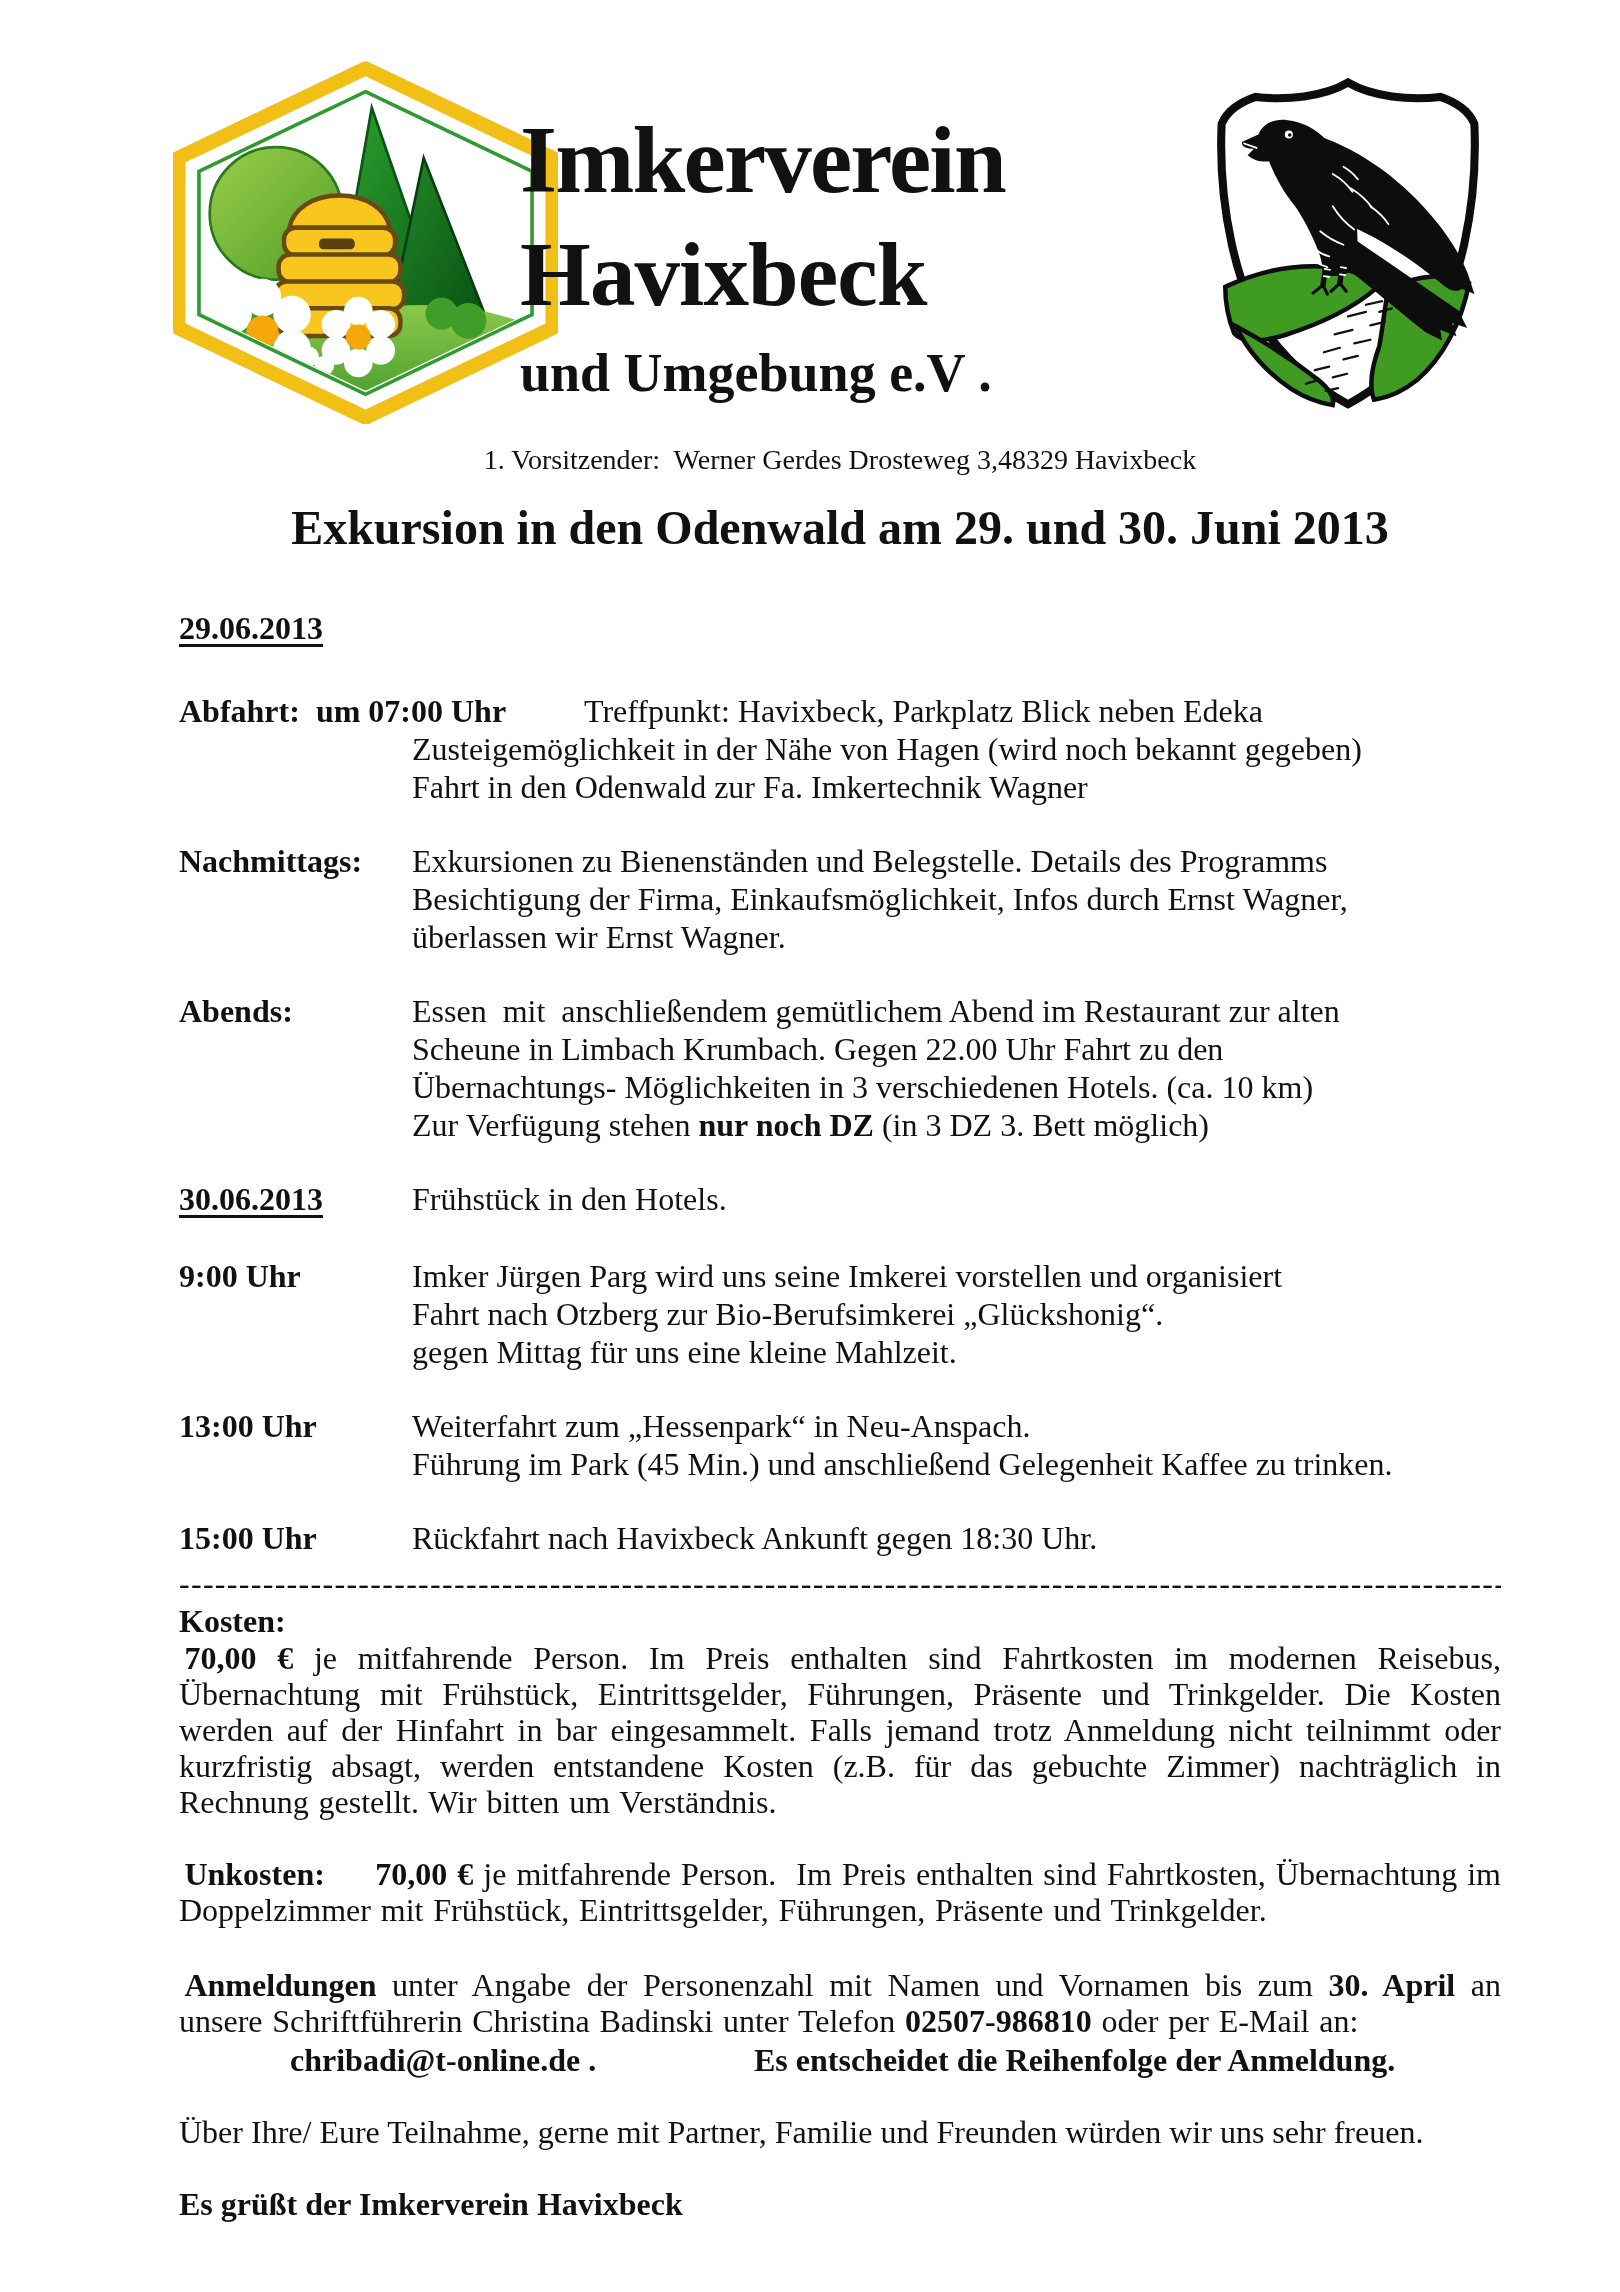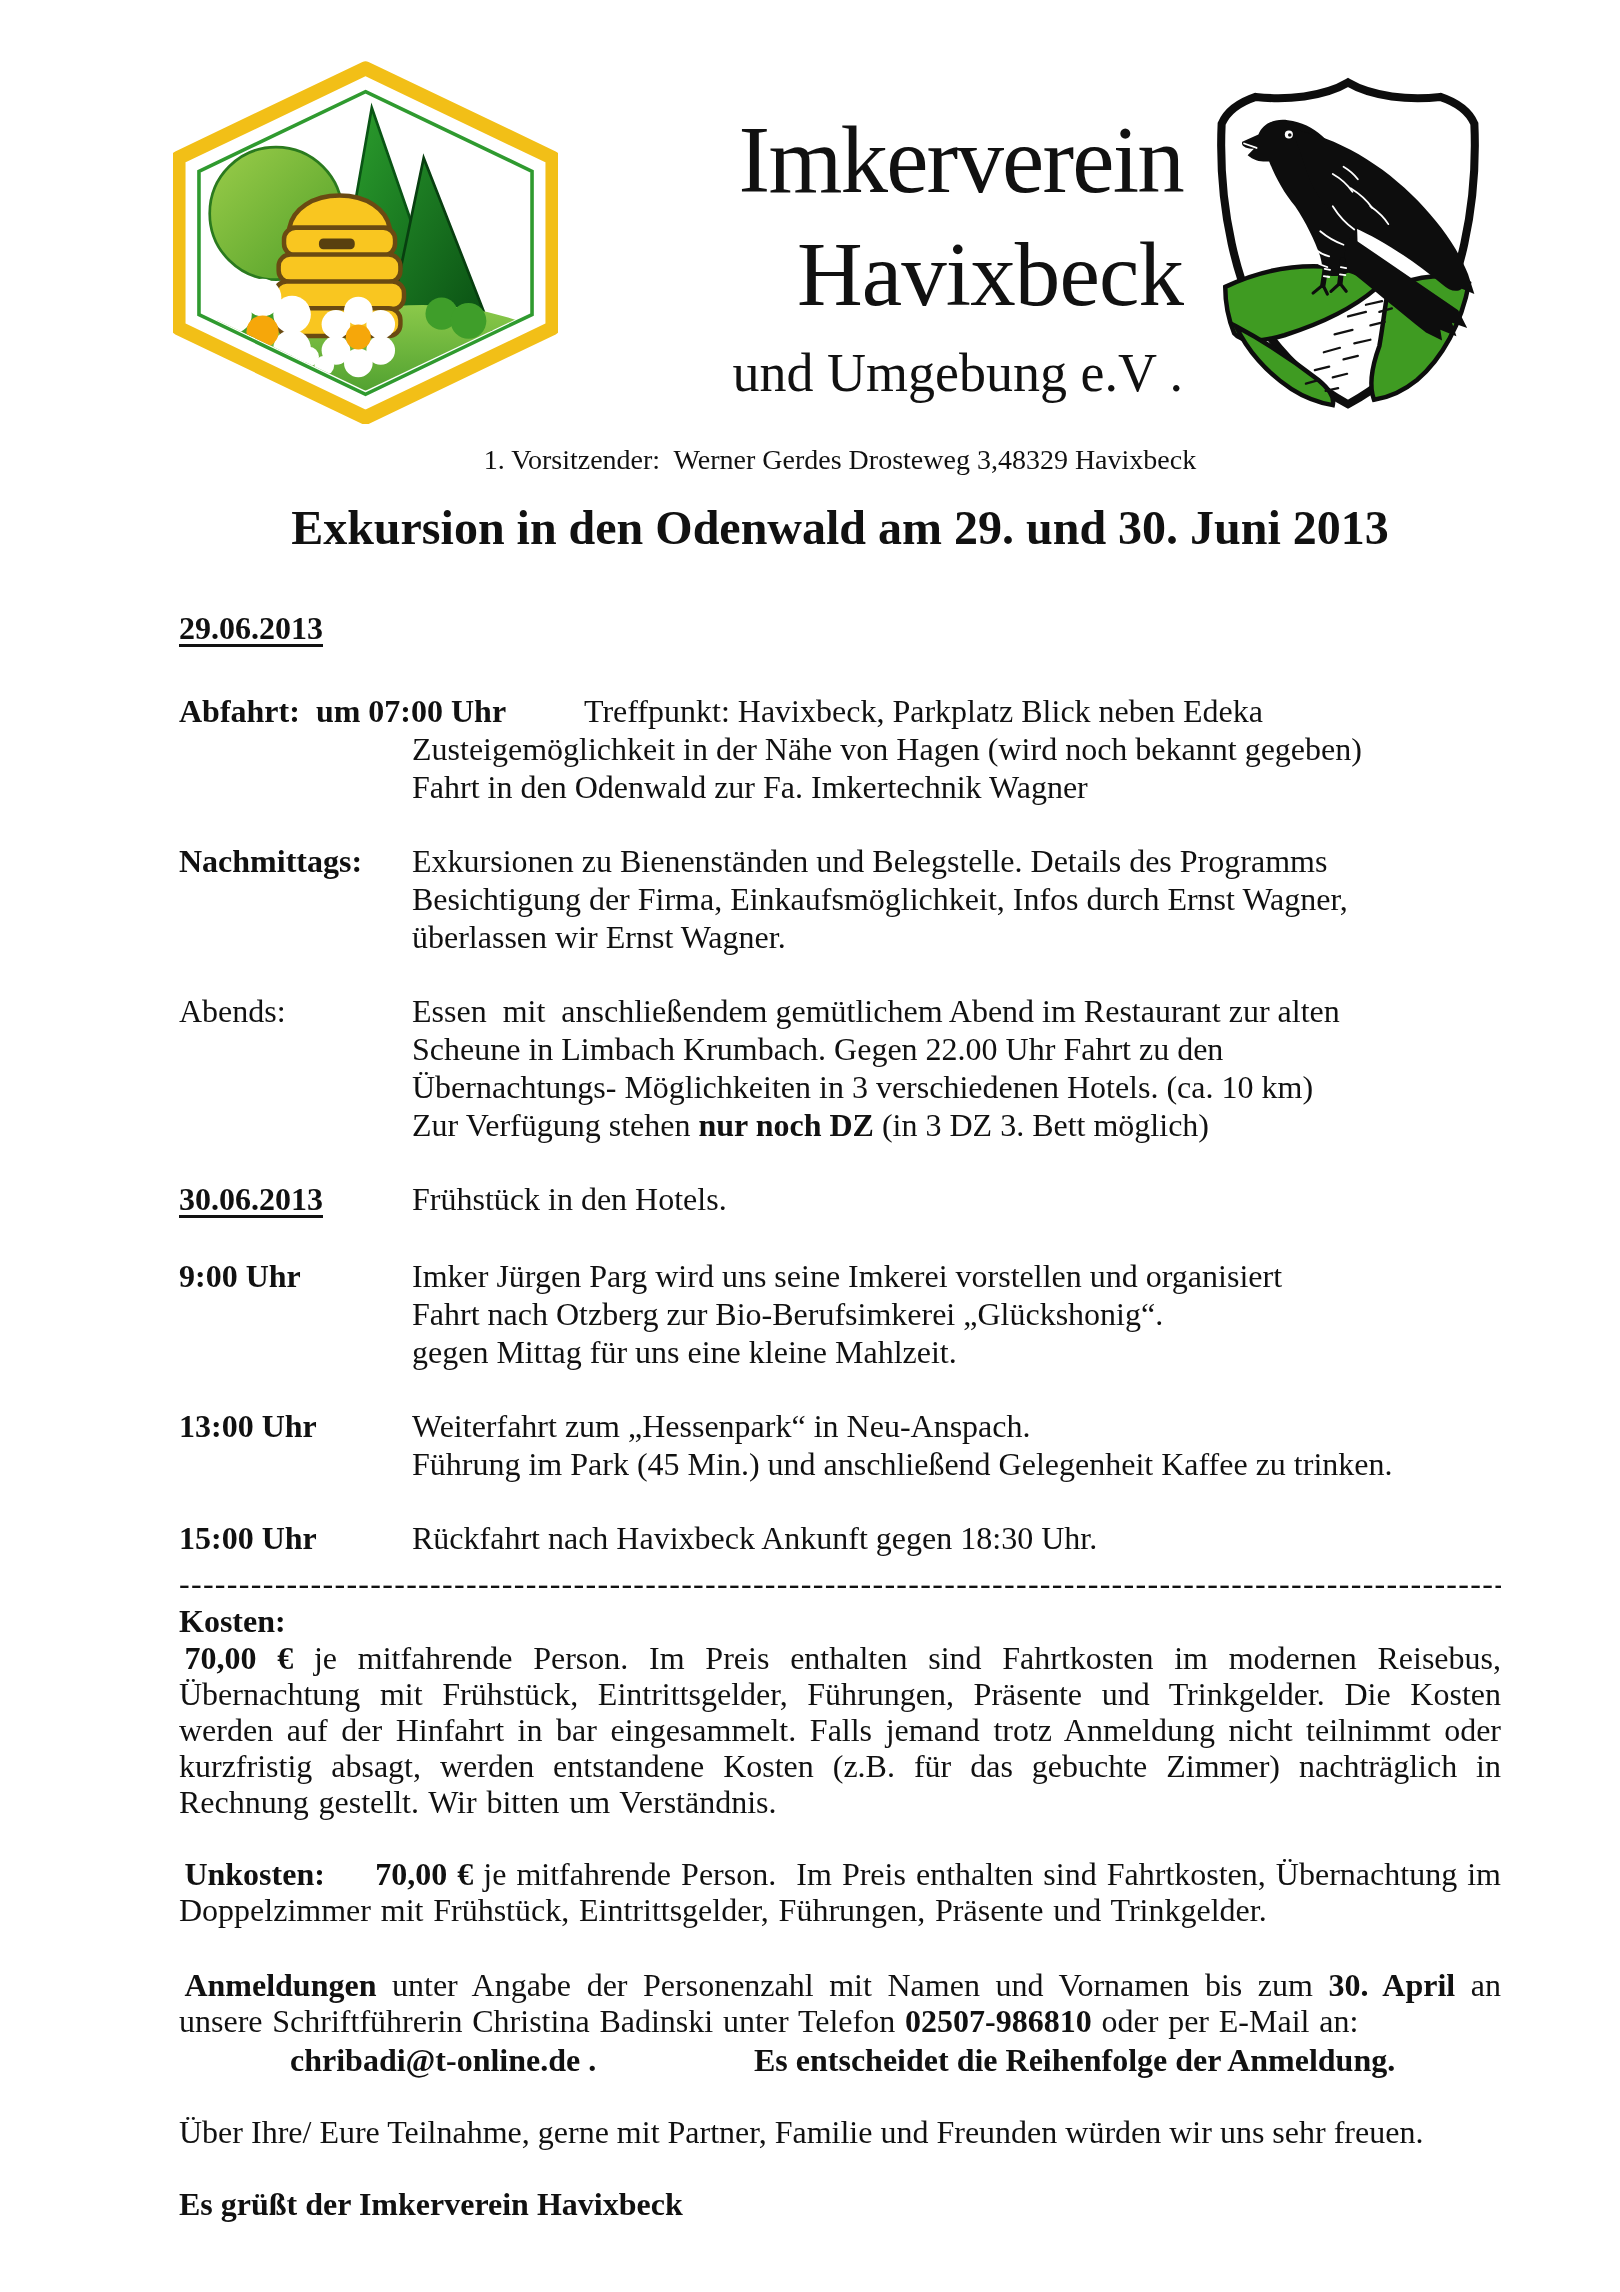--- a/index.html
+++ b/index.html
@@ -3,21 +3,21 @@
 <meta charset="utf-8">
 <style>
   html,body { margin:0; padding:0; background:#ffffff; }
   .page {
     position:relative; width:1620px; height:2293px; background:#ffffff;
     font-family:"Liberation Serif","DejaVu Serif",serif; color:#111; overflow:hidden;
   }
   
   .logo-left  { position:absolute; left:173px; top:61px;  width:385px; height:363px; }
   .logo-right { position:absolute; left:1200px; top:70px; width:296px; height:345px; }
-  .org { position:absolute; left:502px; top:106px; width:681px; text-align:right; font-weight:normal; }
+  .org { position:absolute; left:520px; top:106px; width:681px; text-align:left; font-weight:bold; }
   .org1 { font-size:95px; line-height:109px; letter-spacing:-1.8px; }
   .org2 { font-size:91px; line-height:120px; letter-spacing:-0.9px; }
   .org3 { font-size:54px;  line-height:77px; }
   .chairman { position:absolute; left:179px; top:444px; width:1322px; text-align:center; font-size:28px; }
   .doc-title { position:absolute; left:179px; top:500px; width:1322px; text-align:center;
                font-size:48px; line-height:56px; font-weight:bold; }
   
   .content { position:absolute; left:179px; top:609px; width:1322px; font-size:32px; line-height:38px; }
   .sched-row { display:grid; grid-template-columns:233px 1fr; margin-bottom:36px; }
   .sched-label { font-weight:bold; white-space:nowrap; }
@@ -193,21 +193,21 @@
         </div>
         <div class="sched-row row-nachmittags">
           <div class="sched-label"><span style="font-weight: bold;">Nachmittags:</span></div>
           <div class="sched-body">
             <div class="sched-line"><span>Exkursionen zu Bienenständen und Belegstelle. Details des Programms</span></div>
             <div class="sched-line"><span>Besichtigung der Firma, Einkaufsmöglichkeit, Infos durch Ernst Wagner,</span></div>
             <div class="sched-line"><span>überlassen wir Ernst Wagner.</span></div>
           </div>
         </div>
         <div class="sched-row row-abends">
-          <div class="sched-label"><span style="font-weight: normal;">Abends:</span></div>
+          <div class="sched-label"><span style="font-weight: bold;">Abends:</span></div>
           <div class="sched-body">
             <div class="sched-line"><span>Essen&nbsp; mit&nbsp; anschließendem gemütlichem Abend im Restaurant zur alten</span></div>
             <div class="sched-line"><span>Scheune in Limbach Krumbach. Gegen 22.00 Uhr Fahrt zu den</span></div>
             <div class="sched-line"><span>Übernachtungs- Möglichkeiten in 3 verschiedenen Hotels. (ca. 10 km)</span></div>
             <div class="sched-line"><span>Zur Verfügung stehen </span><span style="font-weight: bold;">nur noch DZ</span><span> (in 3 DZ 3. Bett möglich)</span></div>
           </div>
         </div>
         <div class="sched-row row-date-30">
           <div class="sched-label"><span style="font-weight: bold;">30.06.2013</span></div>
           <div class="sched-body">

